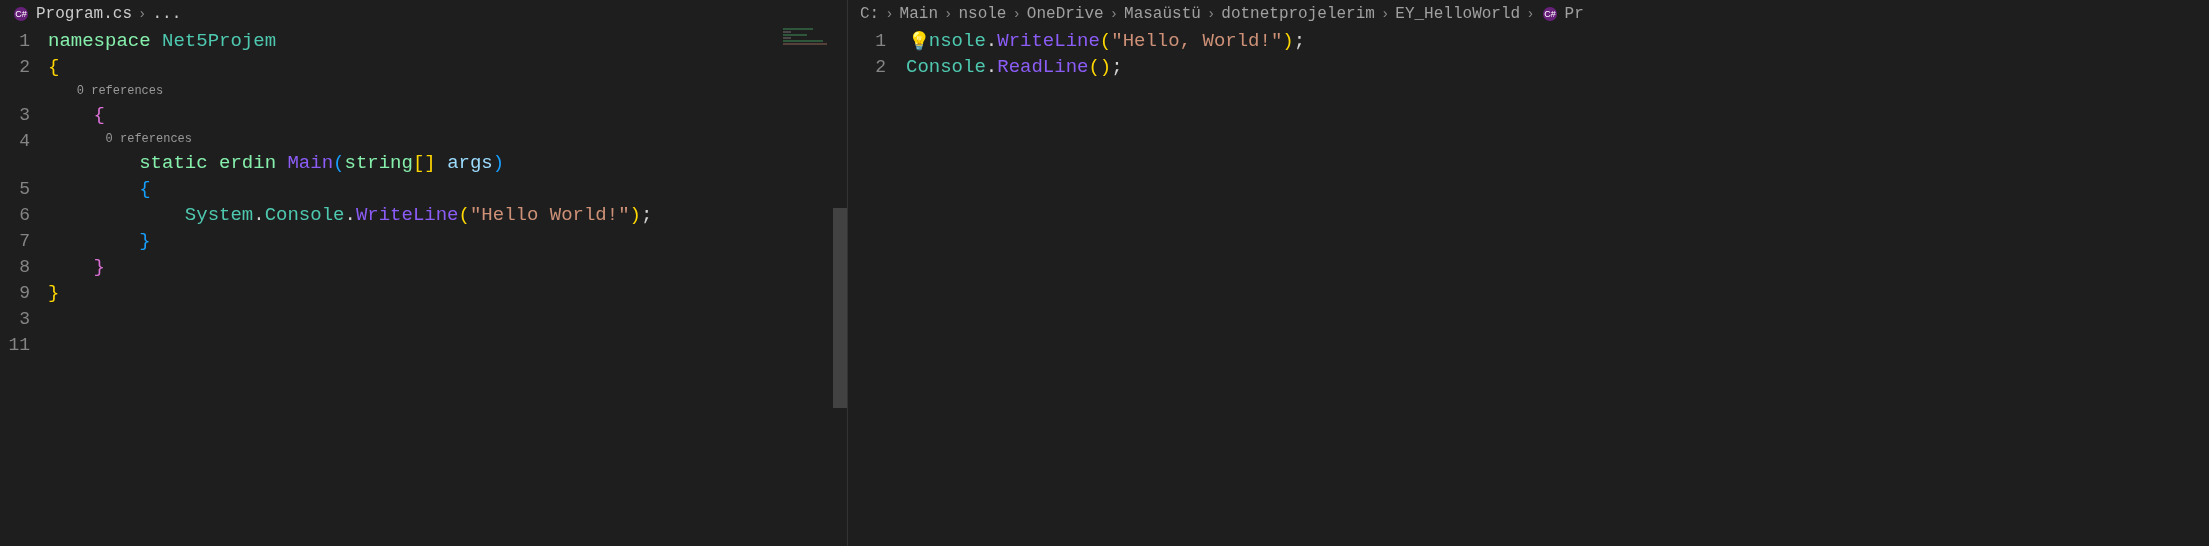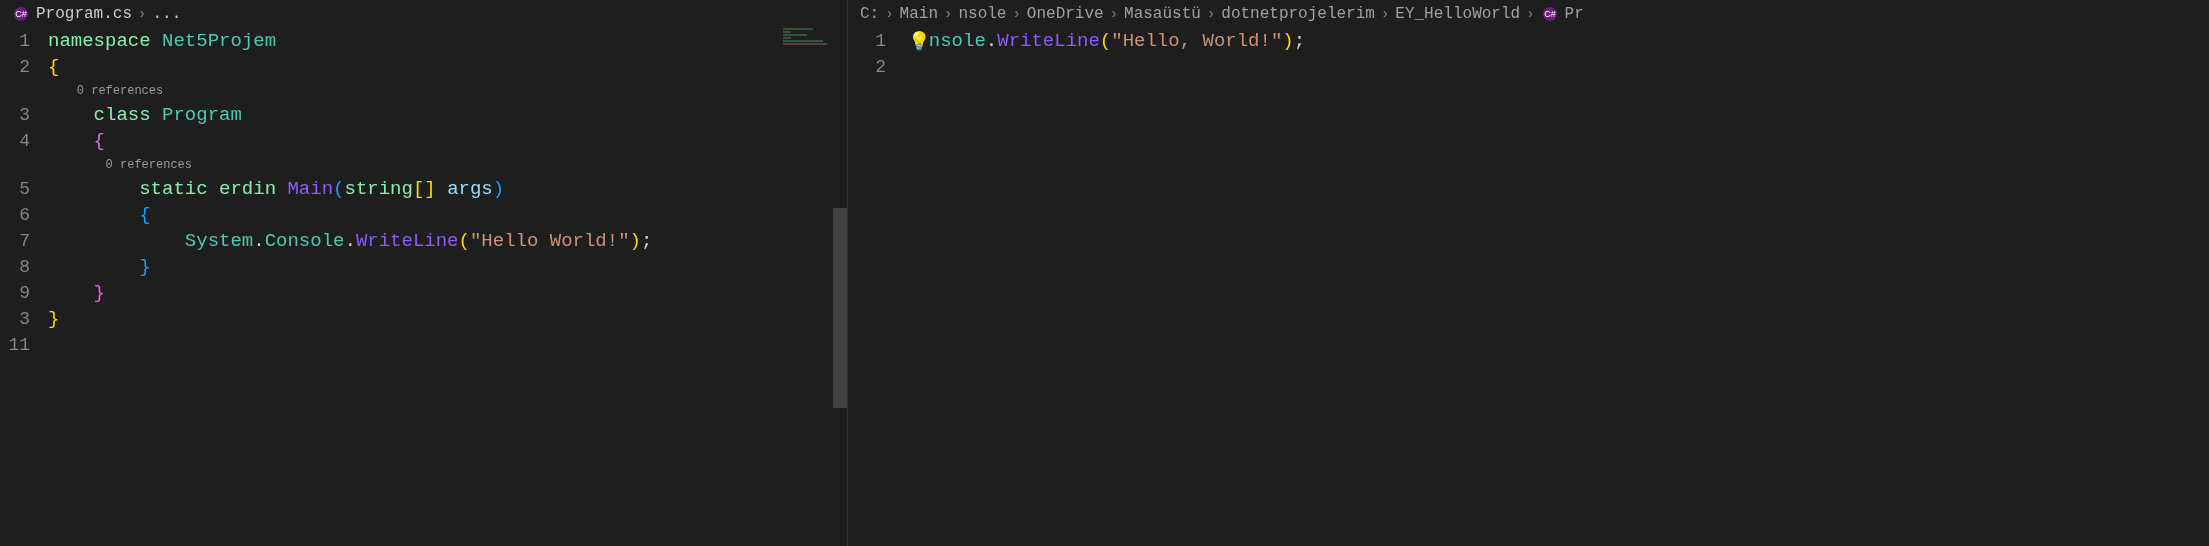--- a/index.html
+++ b/index.html
@@ -166,21 +166,20 @@
       <div class="ln">8</div>
       <div class="ln">9</div>
       <div class="ln">3</div>
       <div class="ln">11</div>
     </div>
 
     <div class="code">
       <div class="codeline"><span class="kw">namespace</span> <span class="cls">Net5Projem</span></div>
       <div class="codeline"><span class="brace-y">{</span></div>
       <div class="codelens">    <span>0 references</span></div>
-      <div class="codeline">    <span class="kw">class</span> <span class="cls">Program</span></div>
       <div class="codeline">    <span class="brace-p">{</span></div>
       <div class="codelens">        <span>0 references</span></div>
       <div class="codeline">        <span class="kw">static</span> <span class="kw">erdin</span> <span class="mtd">Main</span><span class="brace-b">(</span><span class="kw">string</span><span class="brace-y">[</span><span class="brace-y">]</span> <span class="param">args</span><span class="brace-b">)</span></div>
       <div class="codeline">        <span class="brace-b">{</span></div>
       <div class="codeline">            <span class="cls">System</span><span class="punc">.</span><span class="cls">Console</span><span class="punc">.</span><span class="mtd">WriteLine</span><span class="brace-y">(</span><span class="str">"Hello World!"</span><span class="brace-y">)</span><span class="punc">;</span></div>
       <div class="codeline">        <span class="brace-b">}</span></div>
       <div class="codeline">    <span class="brace-p">}</span></div>
       <div class="codeline"><span class="brace-y">}</span></div>
       <div class="codeline"><span class="punc"></span></div>
     </div>
@@ -227,15 +226,16 @@
 
   <div class="editor-body">
     <div class="gutter">
       <div class="ln">1</div>
       <div class="ln">2</div>
     </div>
 
     <div class="code">
       <span class="lightbulb" style="left:2px;top:2px;">💡</span>
       <div class="codeline">  <span class="cls">nsole</span><span class="punc">.</span><span class="mtd">WriteLine</span><span class="brace-y">(</span><span class="str">"Hello, World!"</span><span class="brace-y">)</span><span class="punc">;</span></div>
+      <div class="codeline"><span class="cls">Console</span><span class="punc">.</span><span class="mtd">ReadLine</span><span class="brace-y">(</span><span class="brace-y">)</span><span class="punc">;</span></div>
     </div>
   </div>
 </div>
 
 </body></html>

